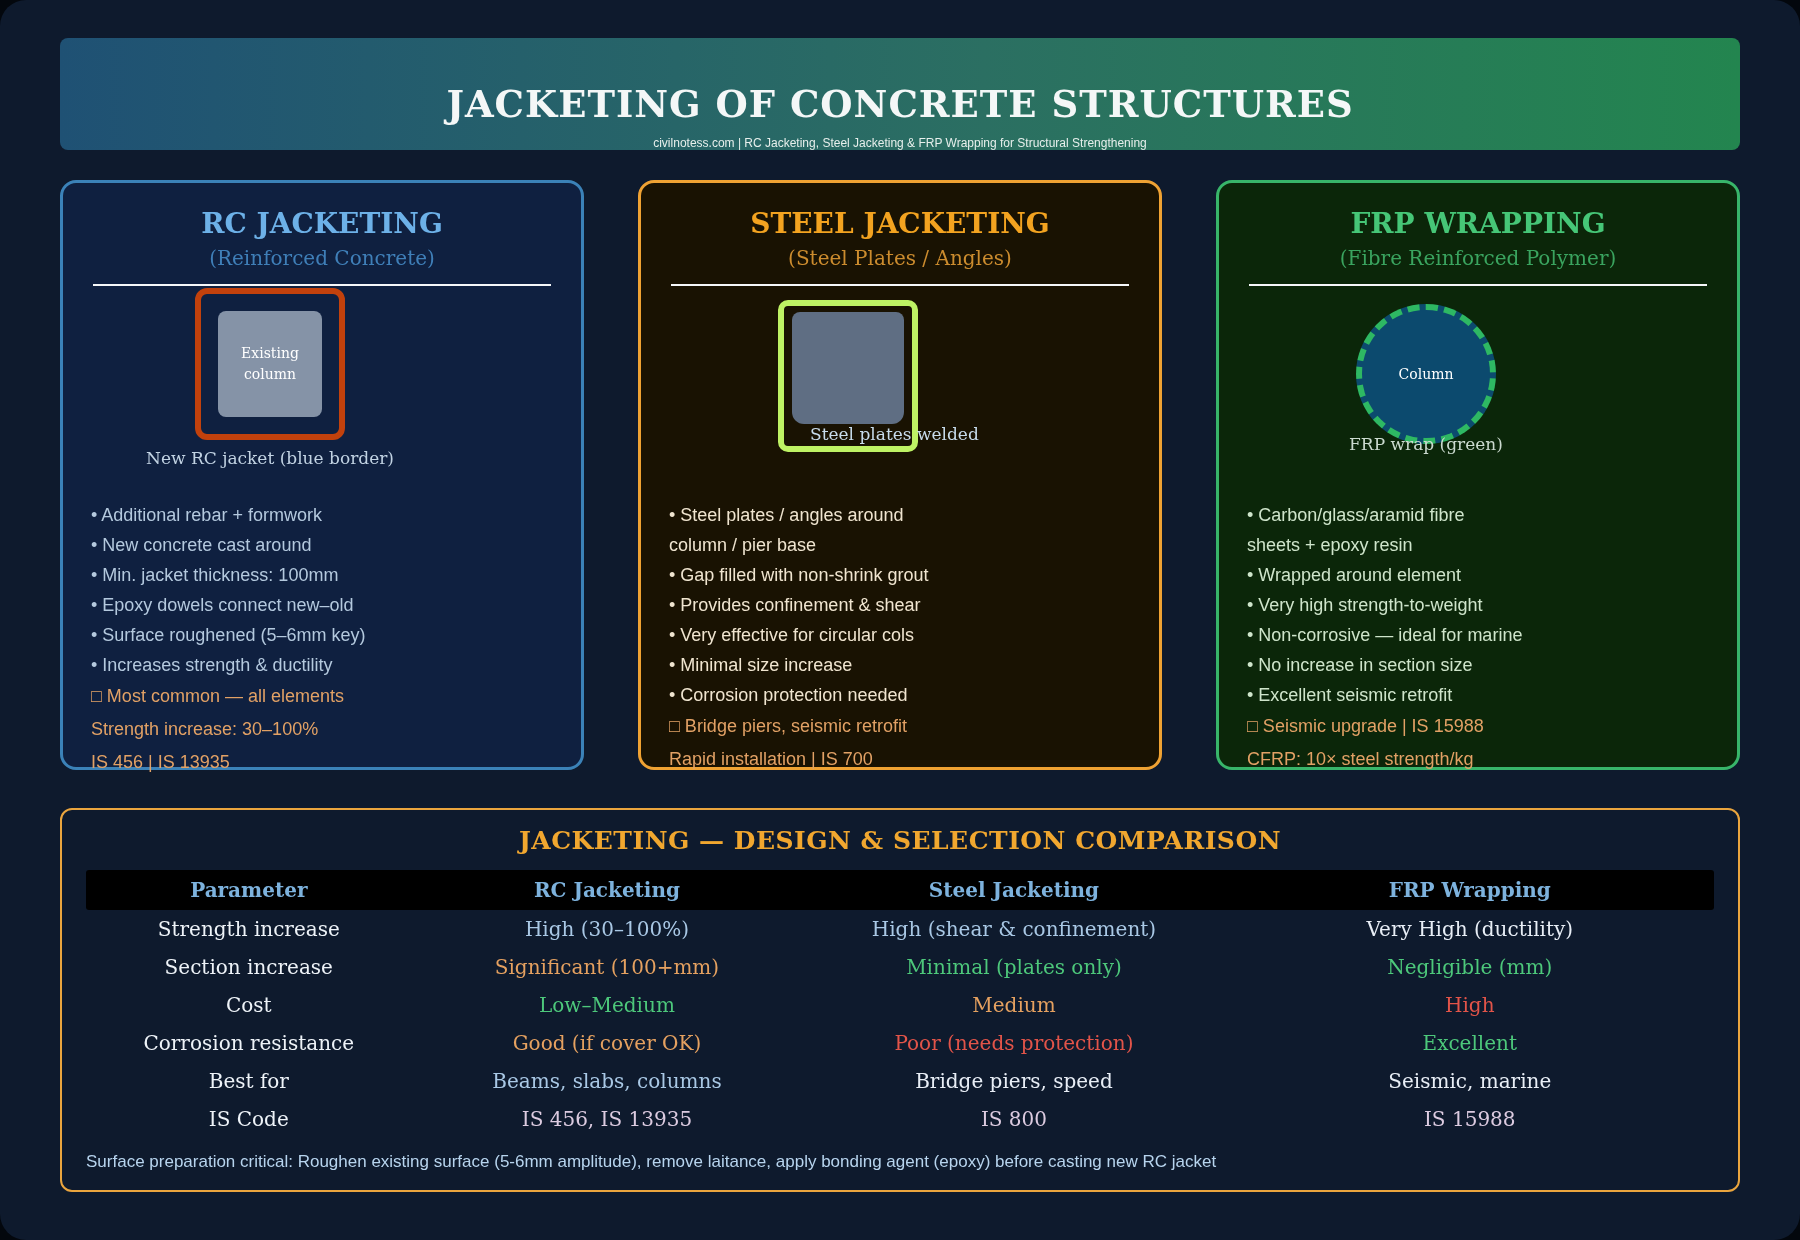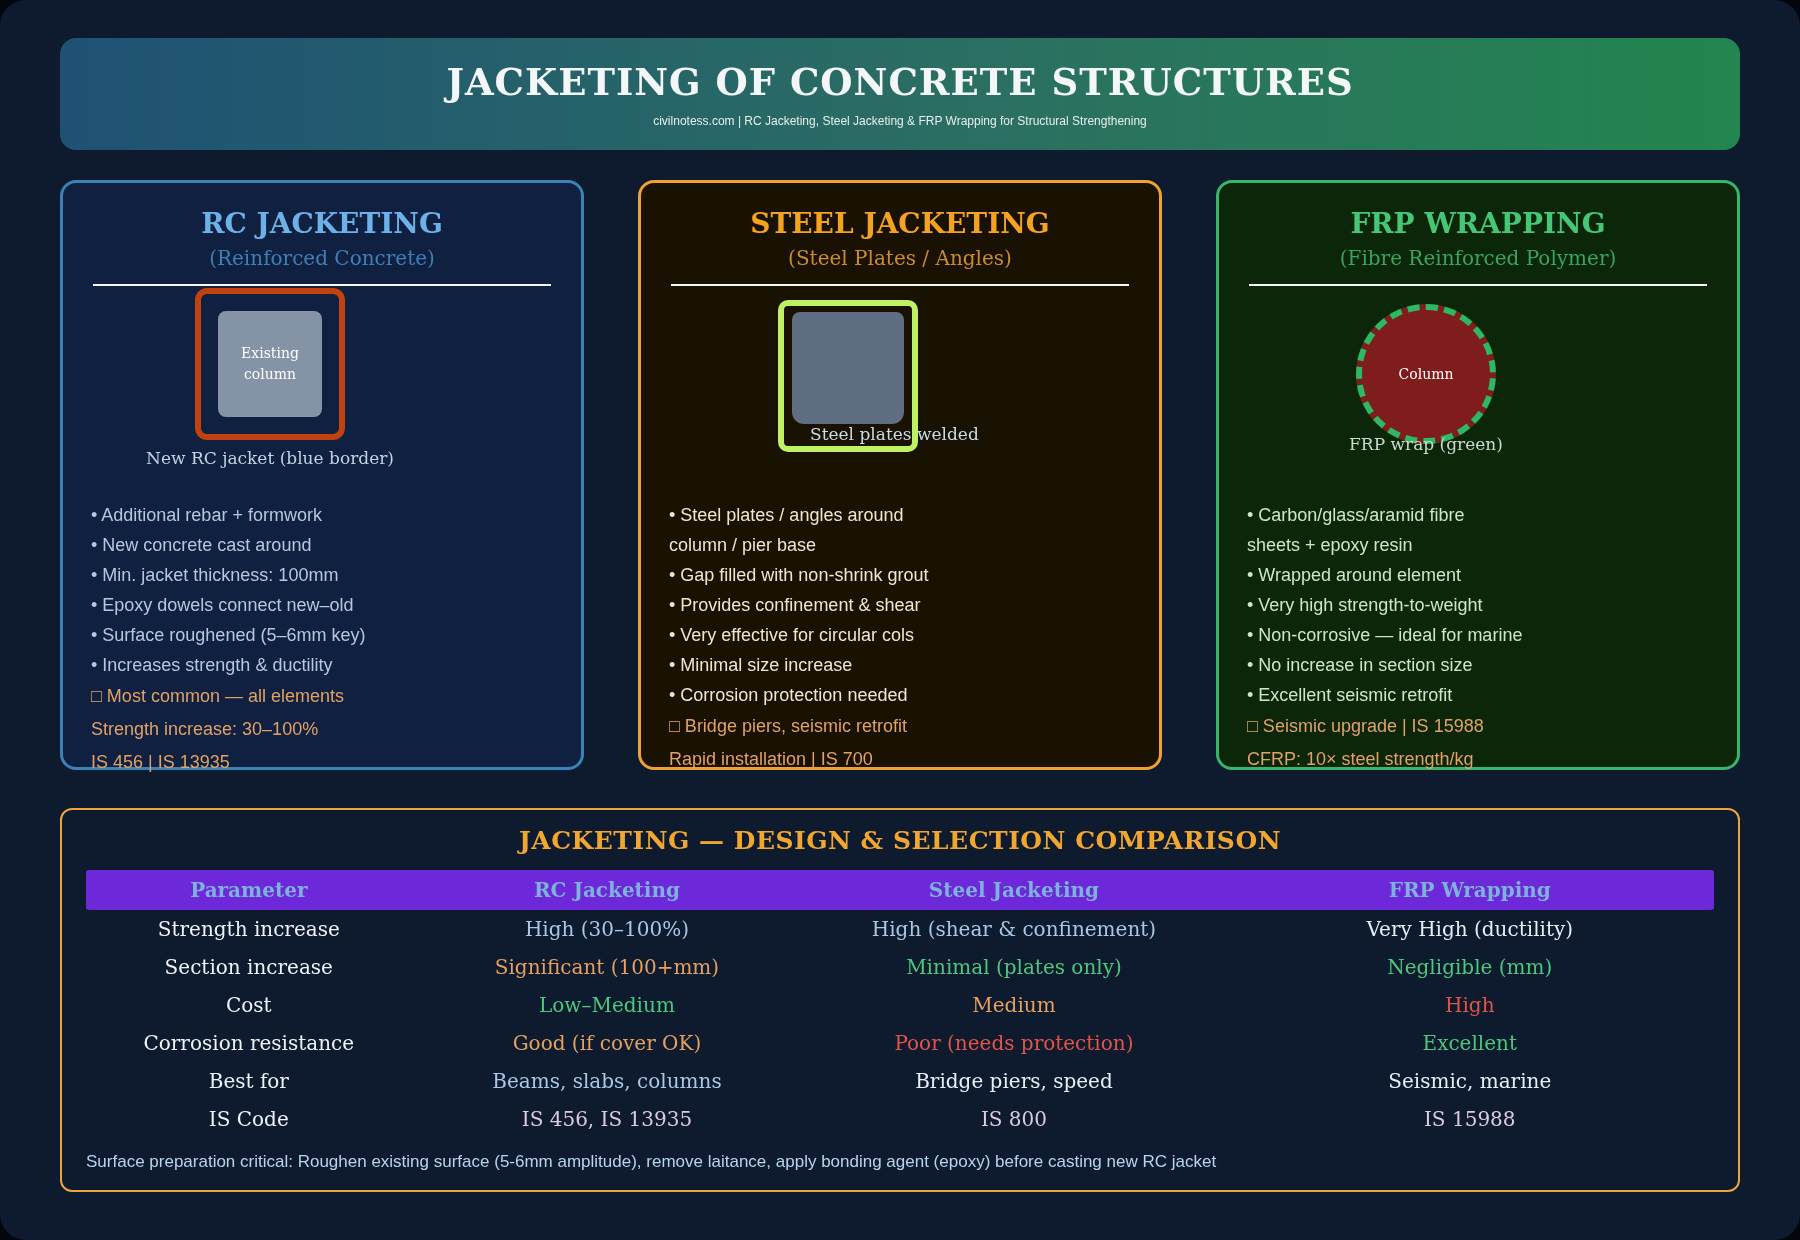--- a/index.html
+++ b/index.html
@@ -1,22 +1,22 @@
 <!DOCTYPE html>
 <html><head>
 <meta charset="utf-8">
 <style>
   html,body{margin:0;padding:0;background:#03070d;}
   .page{position:relative;width:1800px;height:1240px;background:#0e1a2d;border-radius:26px;overflow:hidden;
         font-family:"DejaVu Serif", serif;}
 
   
-  .banner{margin:38px 60px 0;height:112px;border-radius:16px;
+  .banner{margin:38px 60px 0;height:112px;border-radius:8px;
           background:linear-gradient(90deg,#1f5174 0%,#2b6f62 55%,#23854f 100%);
-          display:flex;flex-direction:column;align-items:center;justify-content:center;}
+          display:flex;flex-direction:column;align-items:center;justify-content:flex-end;}
   .banner h1{margin:0;font-size:37px;font-weight:bold;color:#f4f7f7;letter-spacing:1px;}
   .banner p{margin:10px 0 0;font-family:"Liberation Sans", sans-serif;font-size:12px;color:#e7efec;}
 
   
   .cards{margin:30px 60px 0;display:grid;grid-template-columns:repeat(3,1fr);gap:54px;}
   .card{height:590px;box-sizing:border-box;border-radius:16px;padding:18px 28px 20px;border:3px solid;}
   .card.rc{background:#0f2040;border-color:#3b82b8;}
   .card.steel{background:#191202;border-color:#efa233;}
   .card.frp{background:#0b2609;border-color:#38b56a;}
   .card h2{margin:6px 0 0;text-align:center;font-size:28px;font-weight:bold;}
@@ -30,34 +30,34 @@
   .caption{font-size:17px;margin-top:8px;white-space:nowrap;}
   .rc .caption{color:#c2d3e3}.frp .caption{color:#cbdacf;margin-top:-10px;position:relative;z-index:2;}
 
   .jacket{margin-top:2px;width:138px;height:140px;border:6px solid #c2410c;border-radius:12px;
           display:flex;align-items:center;justify-content:center;}
   .col-square{width:104px;height:106px;background:#8593a7;border-radius:8px;display:flex;align-items:center;
           justify-content:center;text-align:center;color:#fff;font-size:14px;line-height:1.5;}
   .steel-outer{position:relative;margin-top:14px;width:128px;height:140px;border:6px solid #bef264;border-radius:10px;}
   .steel-inner{width:112px;height:112px;margin:6px auto 0;background:#5f6e83;border-radius:8px 8px 12px 12px;}
   .steel-outer .caption{position:absolute;left:26px;bottom:2px;color:#c8dcec;margin:0;}
-  .frp-circle{margin-top:18px;width:128px;height:128px;border-radius:50%;background:#7f1d1d;border:6px dashed #2eb863;
+  .frp-circle{margin-top:18px;width:128px;height:128px;border-radius:50%;background:#0c4a6e;border:6px dashed #2eb863;
           display:flex;align-items:center;justify-content:center;color:#fff;font-size:14px;}
 
   .lines{margin-top:12px;font-family:"Liberation Sans", sans-serif;font-size:18px;}
   .b{line-height:30px;}
   .rc .b{color:#b4c9de}.steel .b{color:#f0e5d0}.frp .b{color:#cfe5cb}
   .h{line-height:33px;color:#e2a165;}
   .h:first-of-type{margin-top:3px;}
 
   
   .tableBox{margin:38px 60px 0;border:2px solid #eaa53e;border-radius:12px;padding:16px 24px 18px;}
   .tTitle{text-align:center;font-size:25px;font-weight:bold;color:#f1a72f;letter-spacing:.5px;}
   .grid{display:grid;grid-template-columns:20% 24% 26% 30%;text-align:center;}
-  .tHead{margin-top:15px;background:#6d28d9;border-radius:3px;padding:8px 0;}
+  .tHead{margin-top:15px;background:#000000;border-radius:3px;padding:8px 0;}
   .tHead span{font-size:20px;font-weight:bold;color:#7db2dd;}
   .tRow{padding:7px 0;font-size:20px;}
   .param{color:#eef3f8;}
   .c-blue{color:#a9c8e5}.c-white{color:#e8eef6}.c-orange{color:#e5a160}
   .c-green{color:#4dc87b}.c-red{color:#e25449}.c-lavender{color:#dccbe0}
   .note{margin-top:14px;font-family:"Liberation Sans", sans-serif;font-size:17px;color:#b7d4ee;}
 
   .footer{margin-top:44px;text-align:center;font-family:"Liberation Sans", sans-serif;font-size:19px;color:#465870;}
 </style>
 </head>

